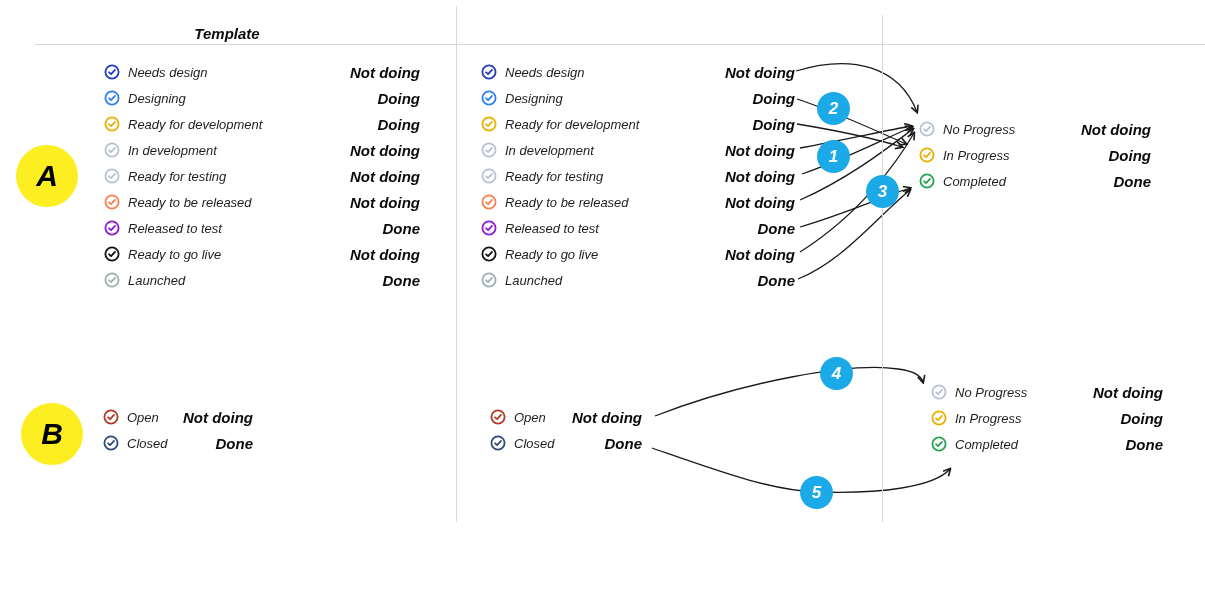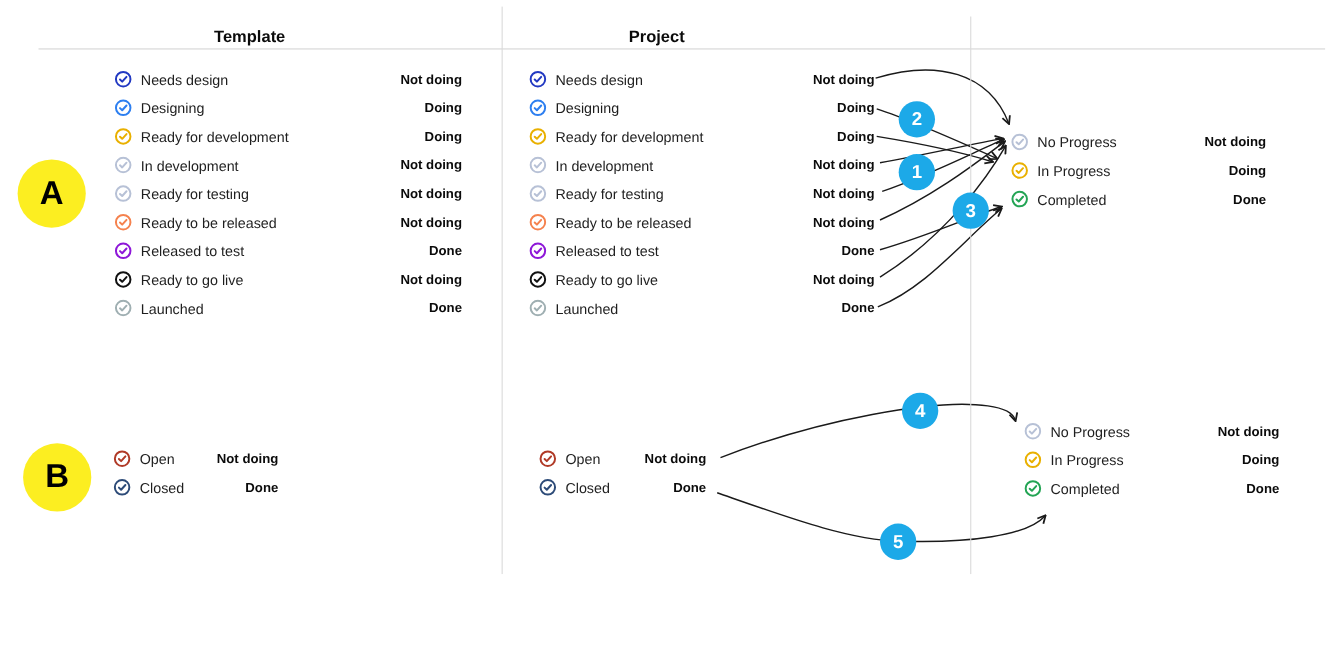--- a/index.html
+++ b/index.html
@@ -1,33 +1,33 @@
 <!DOCTYPE html>
 <html><head>
 <meta charset="utf-8">
 <style>
   html,body{margin:0;padding:0;background:#fff;}
   .canvas{
     position:relative;width:1205px;height:522px;background:#ffffff;
-    font-family:"Liberation Sans",sans-serif;overflow:hidden;
+    font-family:"Liberation Sans",sans-serif;overflow:hidden;font-style:italic;
   }
   .arrow-layer{position:absolute;left:0;top:0;pointer-events:none;}
   .hline{position:absolute;left:35px;top:44px;width:1170px;height:1px;background:#d5d5d5;}
   .vline{position:absolute;width:1px;background:#dadada;}
   .v1{left:456px;top:6px;height:585px;}
   .v2{left:882px;top:15px;height:576px;}
   .col-header{
     position:absolute;top:25px;width:220px;text-align:center;
     font-weight:bold;font-size:15px;color:#0b0b0b;white-space:nowrap;
   }
   .status-list{position:absolute;}
   .status-row{display:flex;align-items:center;height:26px;gap:8px;justify-content:center;}
   .check-icon{width:16px;height:16px;display:inline-flex;flex:0 0 16px;}
   .status-name{font-size:13px;color:#1e1e1e;white-space:nowrap;}
-  .status-category{margin-left:auto;font-weight:bold;font-size:12px;color:#0b0b0b;white-space:nowrap;}
+  .status-category{margin-left:auto;font-weight:bold;font-size:15px;color:#0b0b0b;white-space:nowrap;}
   .badge{
     position:absolute;width:62px;height:62px;border-radius:50%;
     display:flex;align-items:center;justify-content:center;
     font-weight:bold;font-size:30px;color:#000;
   }
   .marker{
     position:absolute;width:33px;height:33px;border-radius:50%;
     display:flex;align-items:center;justify-content:center;
     font-weight:bold;font-size:17px;color:#fff;
   }
@@ -61,21 +61,20 @@
 
       <path d="M652,448 C718,471 772,491 818,492 C881,494 934,487 950,469" marker-end="url(#ah)"></path>
     </g>
   </svg>
 
   <div class="hline"></div>
   <div class="vline v1"></div>
   <div class="vline v2"></div>
 
   <div class="col-header" style="left:117px;">Template</div>
-  <div class="col-header" style="left:487px;">Project</div>
 
   <div class="badge" style="left: 16px; top: 145px; background: rgb(252, 238, 33);">A</div>
   <div class="badge" style="left: 21px; top: 403px; background: rgb(252, 238, 33);">B</div>
 
   <div class="status-list" id="list-a-template" style="left:104px;top:59px;width:316px;">
       <div class="status-row">
         <span class="check-icon">
           <svg width="16" height="16" viewBox="0 0 16 16">
             <circle cx="8" cy="8" r="6.6" fill="none" stroke="#2239C2" stroke-width="1.8"></circle>
             <path d="M5.1 8.3 L7.1 10.2 L11 5.9" fill="none" stroke="#2239C2" stroke-width="1.8" stroke-linecap="round" stroke-linejoin="round"></path>

